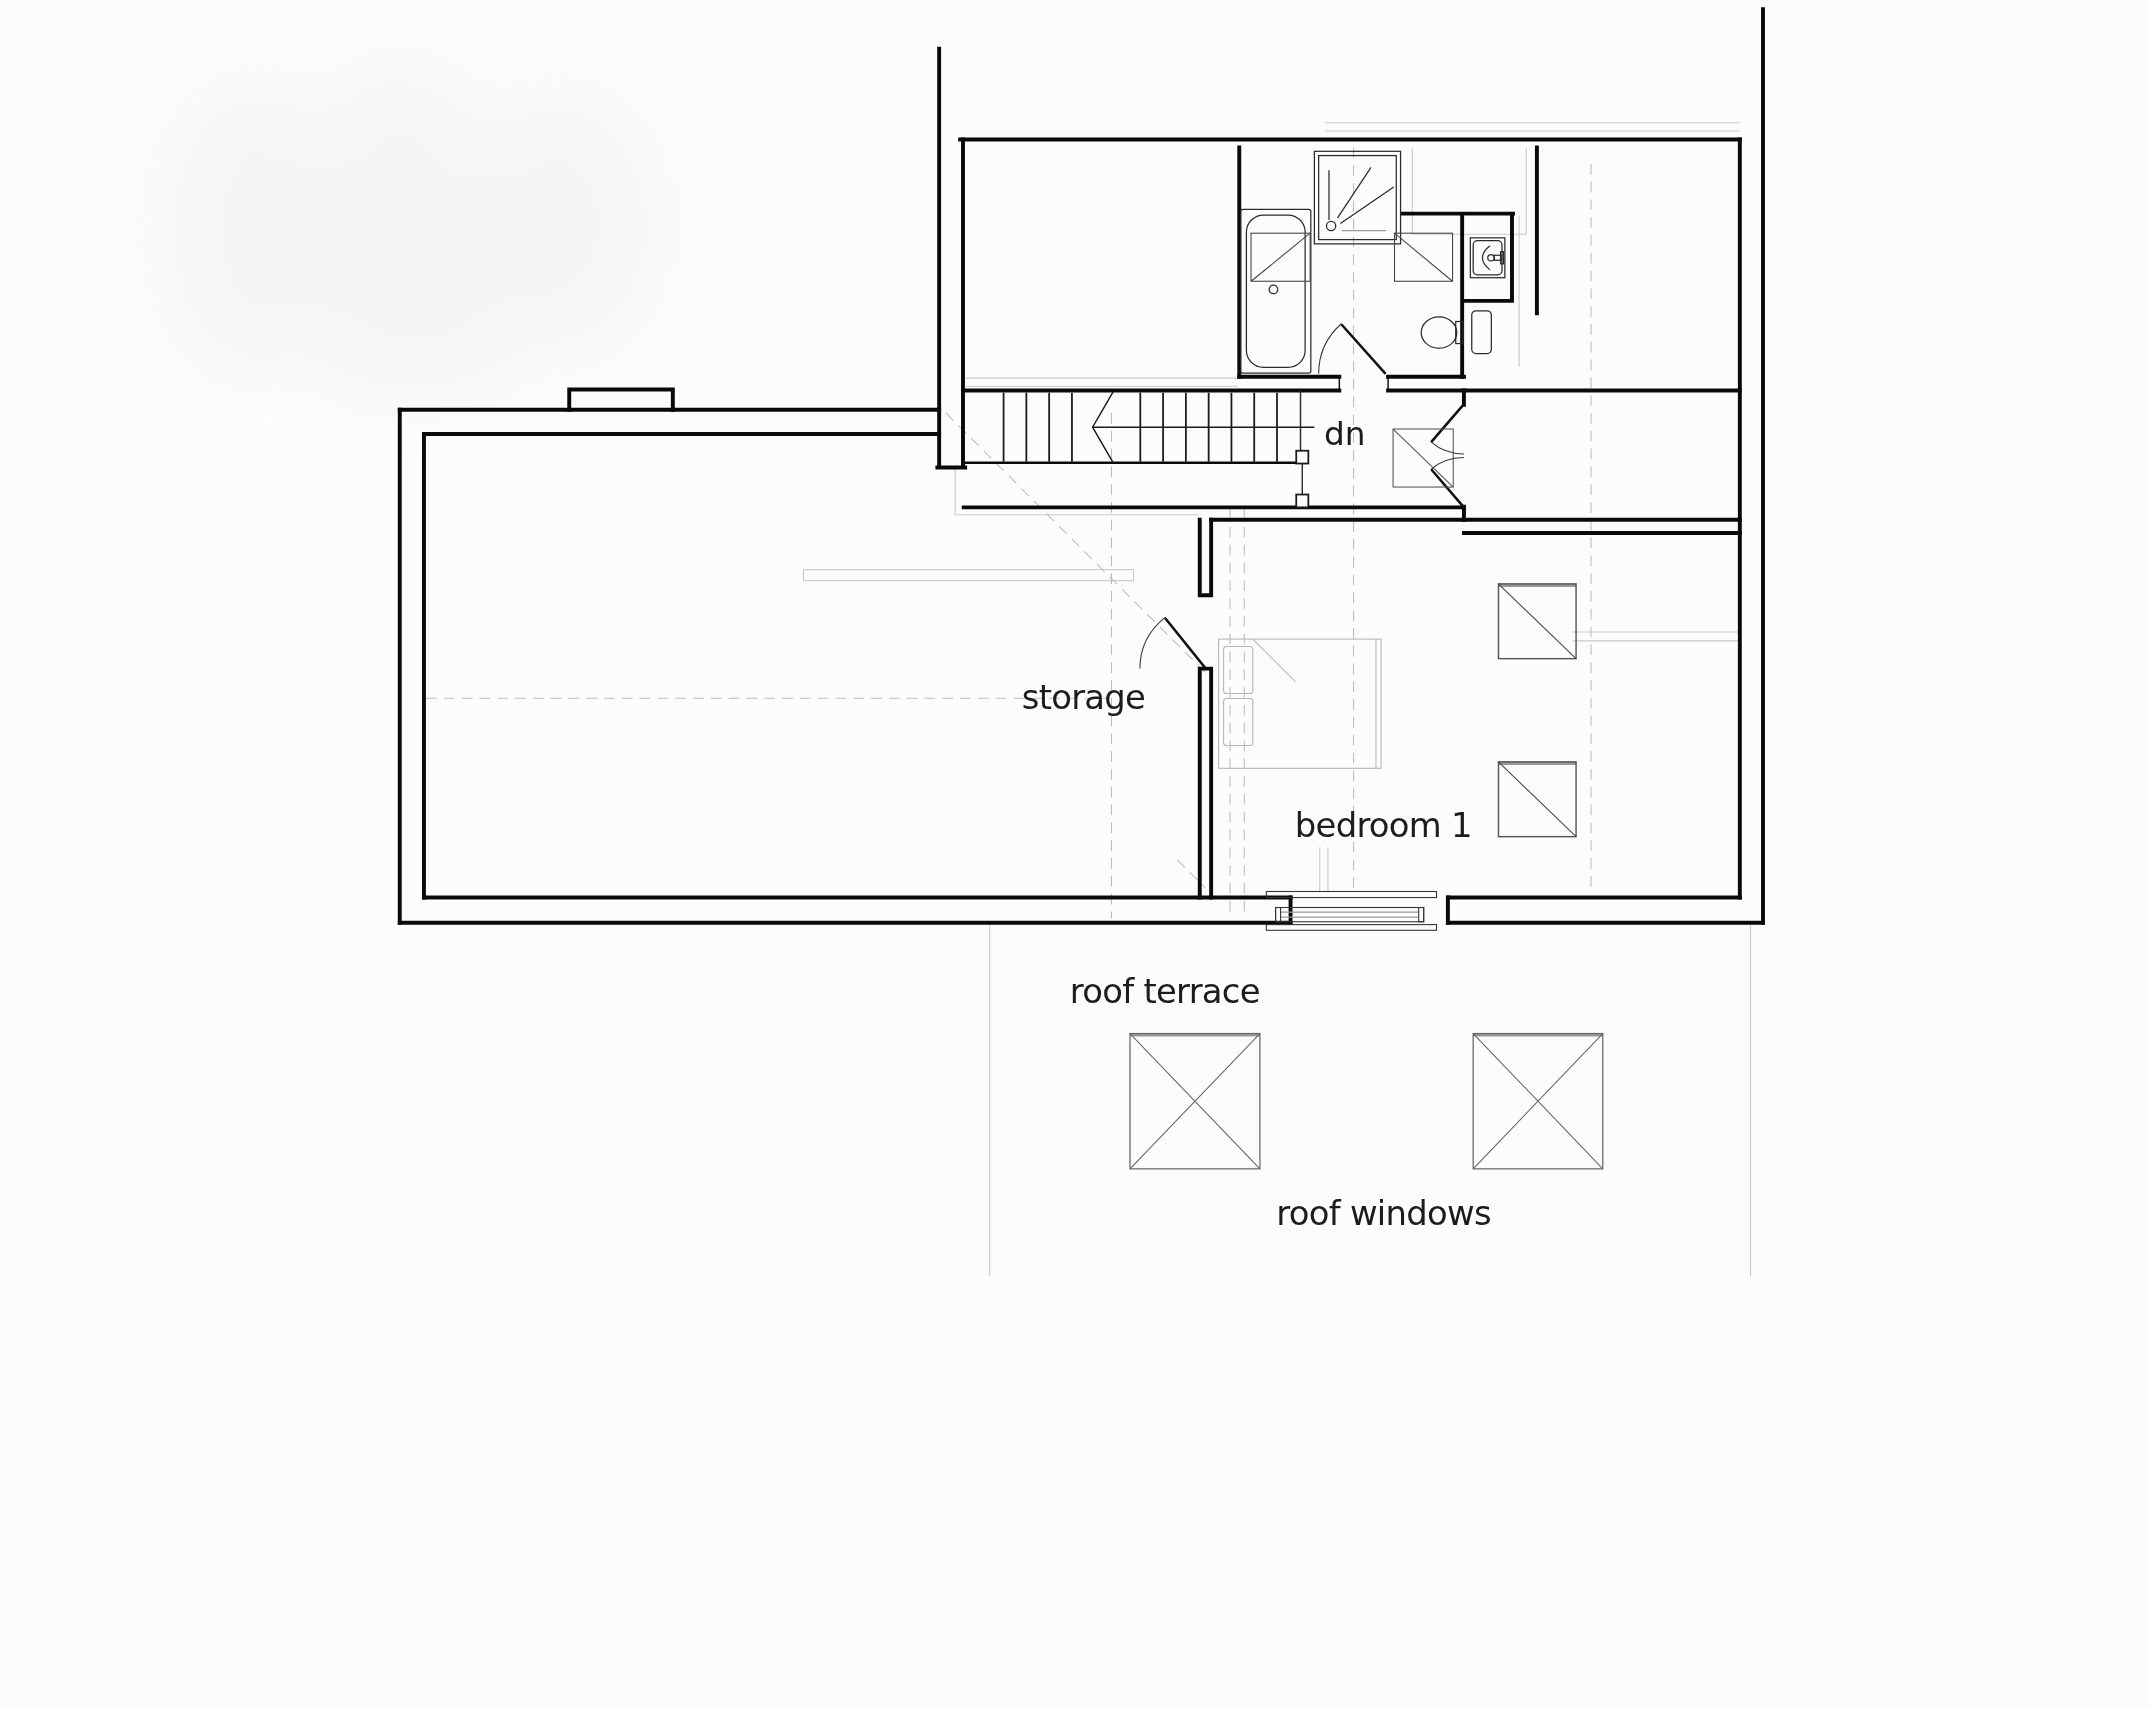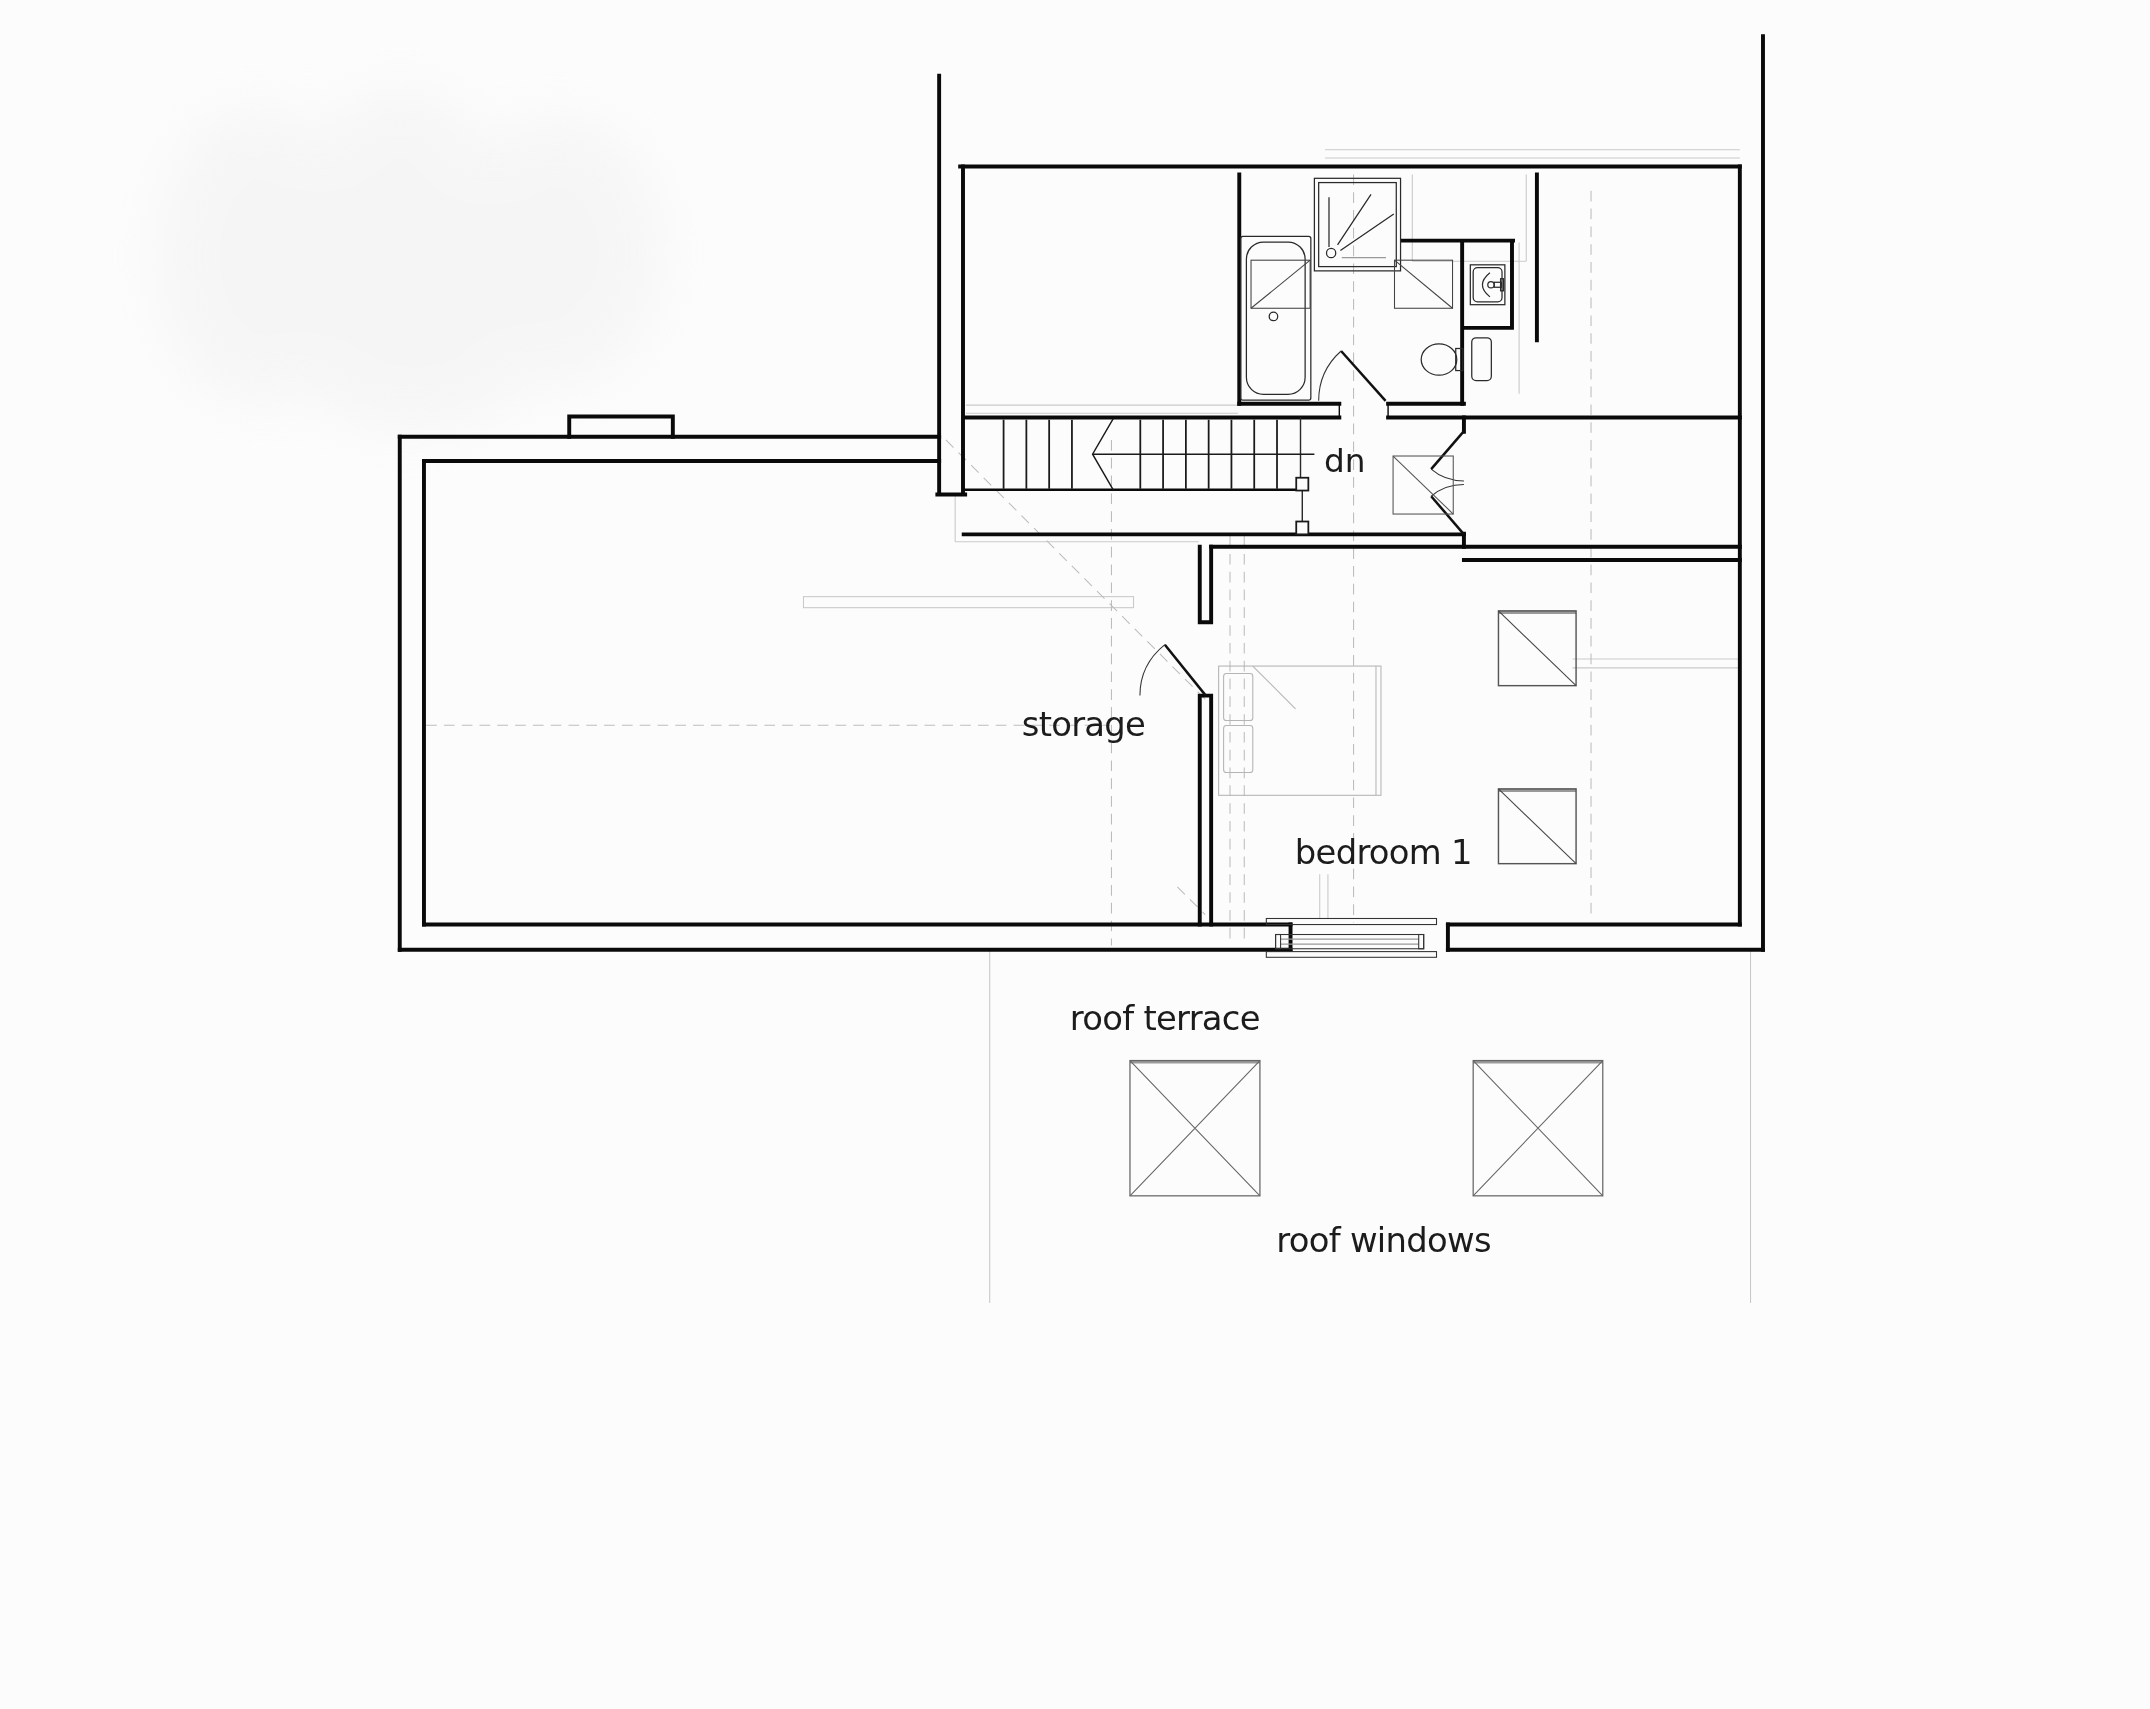--- a/index.html
+++ b/index.html
@@ -1,17 +1,17 @@
 <!DOCTYPE html>
 <html style="font-size:7.6px"><head>
 <meta charset="utf-8">
 <style>
   html,body{margin:0;padding:0;background:#fcfcfc;}
   #plan-page{position:relative;width:2151px;height:1276px;background:#fcfcfc;overflow:hidden;
-             font-family:"DejaVu Sans", sans-serif;margin-top:27px;}
+             font-family:"DejaVu Sans", sans-serif;}
   #plan-svg{position:absolute;left:0;top:0;width:100%;height:100%;}
   .watermark{position:absolute;left:157px;top:62px;width:525px;height:382px;
              filter:blur(26px);opacity:.55;pointer-events:none;}
   .blob{position:absolute;border-radius:50%;background:#f1f1f1;}
   .b1{left:0;top:19px;width:200px;height:296px;}
   .b2{left:143px;top:0;width:200px;height:248px;}
   .b3{left:296px;top:29px;width:210px;height:267px;}
   .b4{left:124px;top:143px;width:267px;height:200px;}
   text{fill:#1c1c1c;}
   .room-label{font-size:95px;letter-spacing:-2px;}

